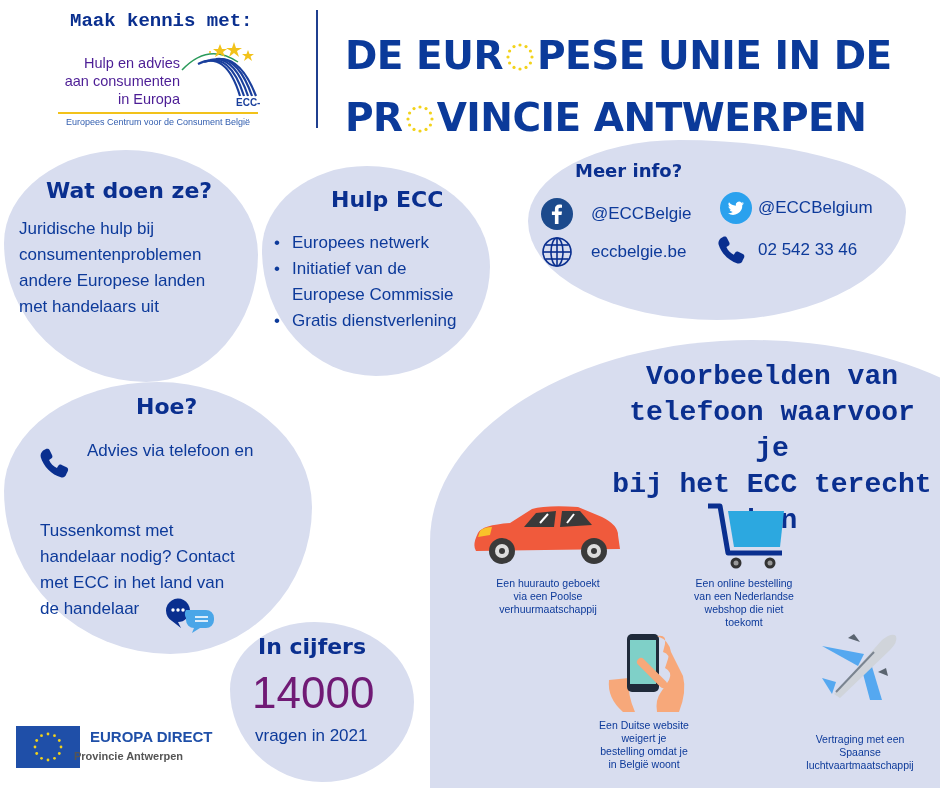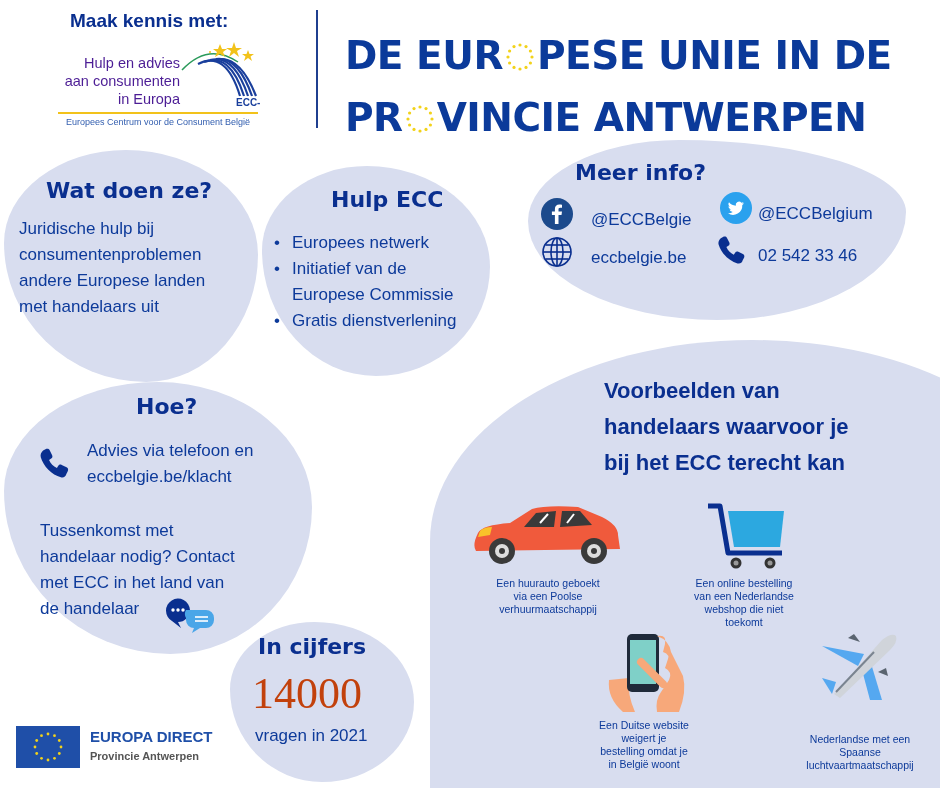--- a/index.html
+++ b/index.html
@@ -1,20 +1,20 @@
 <!DOCTYPE html>
 <html><head>
 <meta charset="utf-8">
 <style>
   * { box-sizing: border-box; margin: 0; padding: 0; }
   body { width: 940px; height: 788px; background: #ffffff; position: relative; overflow: hidden;
          font-family: "Liberation Sans", "DejaVu Sans", sans-serif; color: #0d3a9a; }
   .abs { position: absolute; }
   .blob { position: absolute; background: #d8ddef; }
-  .h-bold { font-family: Liberation Sans, sans-serif; font-weight: bold; color: #0a2f8f; }
+  .h-bold { font-family: Liberation Mono, monospace; font-weight: bold; color: #0a2f8f; text-align: center; }
 
   
   #logo-kicker { left: 70px; top: 10px; font-size: 19px; }
   #logo-lines { left: 40px; top: 54px; width: 140px; text-align: right; font-size: 14.5px; line-height: 18px; color: #4c1d95; }
   #logo-rule { left: 58px; top: 112px; width: 200px; height: 2px; background: #f2c21a; }
   #logo-sub { left: 66px; top: 117px; font-size: 9px; color: #3560b0; }
   #logo-ecc { left: 178px; top: 40px; width: 82px; height: 68px; }
   #header-divider { left: 316px; top: 10px; width: 2px; height: 118px; background: #1f3f8f; }
   .title-line { left: 345px; font-family: "DejaVu Sans", sans-serif; font-weight: bold; font-size: 39px;
                 letter-spacing: -0.5px; color: #0b3a9a; white-space: nowrap; line-height: 44px; margin-top: 20px; }
@@ -22,21 +22,21 @@
   #title-line-2 { top: 76px; }
   .starring { display: inline-block; width: 30px; height: 30px; vertical-align: -3px; margin: 0 2px; }
 
   
   .card-title { position: absolute; font-family: "DejaVu Sans", sans-serif; font-weight: bold; color: #0a2f8f; white-space: nowrap; }
   .card-text { position: absolute; font-size: 17px; line-height: 26px; color: #0d3a9a; }
   ul.bullets { list-style: none; }
   ul.bullets li { position: relative; padding-left: 20px; }
   ul.bullets li::before { content: "•"; position: absolute; left: 2px; top: 0; }
 
-  .contact { position: absolute; display: flex; align-items: flex-end; font-size: 17px; color: #0d3a9a; }
+  .contact { position: absolute; display: flex; align-items: center; font-size: 17px; color: #0d3a9a; }
   .contact .ico { width: 32px; height: 32px; margin-right: 18px; display: inline-flex; align-items: center; justify-content: center; }
 
   .example { position: absolute; text-align: center; font-size: 10.5px; line-height: 13px; color: #0d3a9a; }
   .ex-icon { position: absolute; }
 </style>
 </head>
 <body>
 
 <div class="abs h-bold" id="logo-kicker">Maak kennis met:</div>
 <div class="abs" id="logo-lines">
@@ -118,21 +118,21 @@
   <div>met handelaars uit</div>
 </div>
 
 <div class="card-title" style="left:331px; top:187px; font-size:22px;">Hulp ECC</div>
 <ul class="card-text bullets" style="left:272px; top:230px; width:220px;">
   <li>Europees netwerk</li>
   <li style="width:200px;">Initiatief van de Europese Commissie</li>
   <li>Gratis dienstverlening</li>
 </ul>
 
-<div class="card-title" style="left:575px; top:160px; font-size:22px;">Meer info?</div>
+<div class="card-title" style="left:575px; top:160px; font-size:18px;">Meer info?</div>
 
 <div class="contact" style="left:541px; top:198px;">
   <span class="ico">
     <svg width="32" height="32" viewBox="0 0 32 32">
         <circle cx="16" cy="16" r="16" fill="#1c4a8c"></circle>
         <path d="M17.5 26V17h3l.5-3.5h-3.5v-2c0-1 .3-1.7 1.8-1.7H21V6.7c-.4 0-1.5-.2-2.7-.2-2.7 0-4.4 1.6-4.4 4.6v2.4h-3V17h3v9z" fill="#fff"></path>
       </svg>
   </span>
   <span>@ECCBelgie</span>
 </div>
@@ -168,47 +168,46 @@
 </div>
 
 <div class="card-title" style="left:136px; top:394px; font-size:22px;">Hoe?</div>
 <span class="abs" style="left:38px; top:446px;">
   <svg width="34" height="34" viewBox="0 0 32 32">
       <path d="M7 3c1.5-.8 3.2-.6 4 1l2.3 4.6c.6 1.2.2 2.5-.9 3.2l-2 1.3c1.4 3.4 4 6 7.4 7.6l1.3-2c.7-1.1 2-1.5 3.2-.9l4.6 2.3c1.6.8 1.8 2.5 1 4l-1.2 2.2C26 29 24 30 21.5 29.4 13 27 5 19 2.6 10.5 2 8 3 6 4.8 4.3z" fill="#0a2f8f"></path>
     </svg>
 </span>
 <div class="card-text" style="left:87px; top:438px;">
   <div>Advies via telefoon en</div>
-  <div>eccbelgie.be/klacht</div>
 </div>
 <div class="card-text" style="left:40px; top:518px;">
   <div>Tussenkomst met</div>
   <div>handelaar nodig? Contact</div>
   <div>met ECC in het land van</div>
   <div>de handelaar</div>
 </div>
 <span class="abs" style="left:164px; top:598px;">
   <svg width="54" height="36" viewBox="0 0 54 36">
     <path d="M26 14a12 12 0 0 1-12 12l3 6-9-7A12 12 0 1 1 26 14z" fill="#0a2f8f" transform="translate(0,-2)"></path>
     <circle cx="9" cy="12" r="1.7" fill="#fff"></circle>
       <circle cx="14" cy="12" r="1.7" fill="#fff"></circle>
       <circle cx="19" cy="12" r="1.7" fill="#fff"></circle>
     <path d="M22 12h20a8 8 0 0 1 8 8v2a8 8 0 0 1-8 8h-6l-8 5 2-5a8 8 0 0 1-8-8v-2a8 8 0 0 1 0-8z" fill="#4aa6e8"></path>
     <line x1="31" y1="19" x2="44" y2="19" stroke="#fff" stroke-width="1.6"></line>
     <line x1="31" y1="23" x2="44" y2="23" stroke="#fff" stroke-width="1.6"></line>
   </svg>
 </span>
 
 <div class="card-title" style="left:258px; top:634px; font-size:22px;">In cijfers</div>
-<div class="abs" style="left:252px; top:668px; font-size:44px; color:#c2410c; font-family:Liberation Serif, serif;">14000</div>
+<div class="abs" style="left:252px; top:668px; font-size:44px; color:#701a75; font-family:Liberation Sans, sans-serif;">14000</div>
 <div class="abs" style="left:255px; top:726px; font-size:17px; color:#0d3a9a;">vragen in 2021</div>
 
-<div class="abs h-bold" style="left:604px; top:373px; font-size:22px; line-height:36px;">
+<div class="abs h-bold" style="left:604px; top:359px; font-size:28px; line-height:36px;">
   <div>Voorbeelden van</div>
-  <div>handelaars waarvoor je</div>
+  <div>telefoon waarvoor je</div>
   <div>bij het ECC terecht kan</div>
 </div>
 
 <svg class="ex-icon" style="left:470px; top:505px;" width="156" height="60" viewBox="0 0 156 60">
   <path d="M8 28 Q12 20 40 18 L62 4 Q76 0 108 2 L132 12 Q148 20 148 30 L150 44 L6 46 Q2 40 8 28z" fill="#f05a3c"></path>
   <path d="M66 8 L86 6 L84 22 L54 22z" fill="#3a3a3a"></path>
   <path d="M92 6 L110 6 L122 20 L90 22z" fill="#3a3a3a"></path>
   <line x1="70" y1="18" x2="78" y2="9" stroke="#fff" stroke-width="2"></line>
   <line x1="97" y1="18" x2="104" y2="9" stroke="#fff" stroke-width="2"></line>
   <path d="M10 26 Q14 22 22 22 L20 30 L8 32z" fill="#f9c22a"></path>
@@ -257,21 +256,21 @@
 <svg class="ex-icon" style="left:818px; top:628px;" width="84" height="80" viewBox="0 0 84 80">
   <path d="M30 10 L36 6 L42 14z" fill="#5a6470"></path>
   <path d="M60 44 L68 40 L70 48z" fill="#5a6470"></path>
   <path d="M4 18 L46 26 L40 38z" fill="#55a8f0"></path>
   <path d="M52 32 L64 72 L52 72 L44 42z" fill="#55a8f0"></path>
   <path d="M4 50 L18 54 L14 66z" fill="#55a8f0"></path>
   <path d="M16 66 L64 12 Q74 4 78 8 Q80 14 72 22 L22 70z" fill="#d0d4da"></path>
   <path d="M18 64 L56 24" stroke="#7a8490" stroke-width="2"></path>
 </svg>
 <div class="example" style="left:792px; top:733px; width:136px;">
-  <div>Nederlandse met een</div>
+  <div>Vertraging met een</div>
   <div>Spaanse</div>
   <div>luchtvaartmaatschappij</div>
 </div>
 
 <svg class="abs" style="left:16px; top:726px;" width="64" height="42" viewBox="0 0 64 42">
   <rect width="64" height="42" fill="#1f4fa8"></rect>
   <g fill="#f2d21a">
     <circle cx="32" cy="8" r="1.4"></circle>
       <circle cx="38.5" cy="9.7" r="1.4"></circle>
       <circle cx="43.3" cy="14.5" r="1.4"></circle>
@@ -280,13 +279,13 @@
       <circle cx="38.5" cy="32.3" r="1.4"></circle>
       <circle cx="32" cy="34" r="1.4"></circle>
       <circle cx="25.5" cy="32.3" r="1.4"></circle>
     <circle cx="20.7" cy="27.5" r="1.4"></circle>
       <circle cx="19" cy="21" r="1.4"></circle>
       <circle cx="20.7" cy="14.5" r="1.4"></circle>
       <circle cx="25.5" cy="9.7" r="1.4"></circle>
   </g>
 </svg>
 <div class="abs" style="left:90px; top:728px; font-size:15px; font-weight:bold; color:#1f4fa8;">EUROPA DIRECT</div>
-<div class="abs" style="left:90px; top:750px; font-size:11px; font-weight:bold; color:#555;">Provincie Antwerpen</div>
+<div class="abs" style="left:74px; top:750px; font-size:11px; font-weight:bold; color:#555;">Provincie Antwerpen</div>
 
 </body></html>

